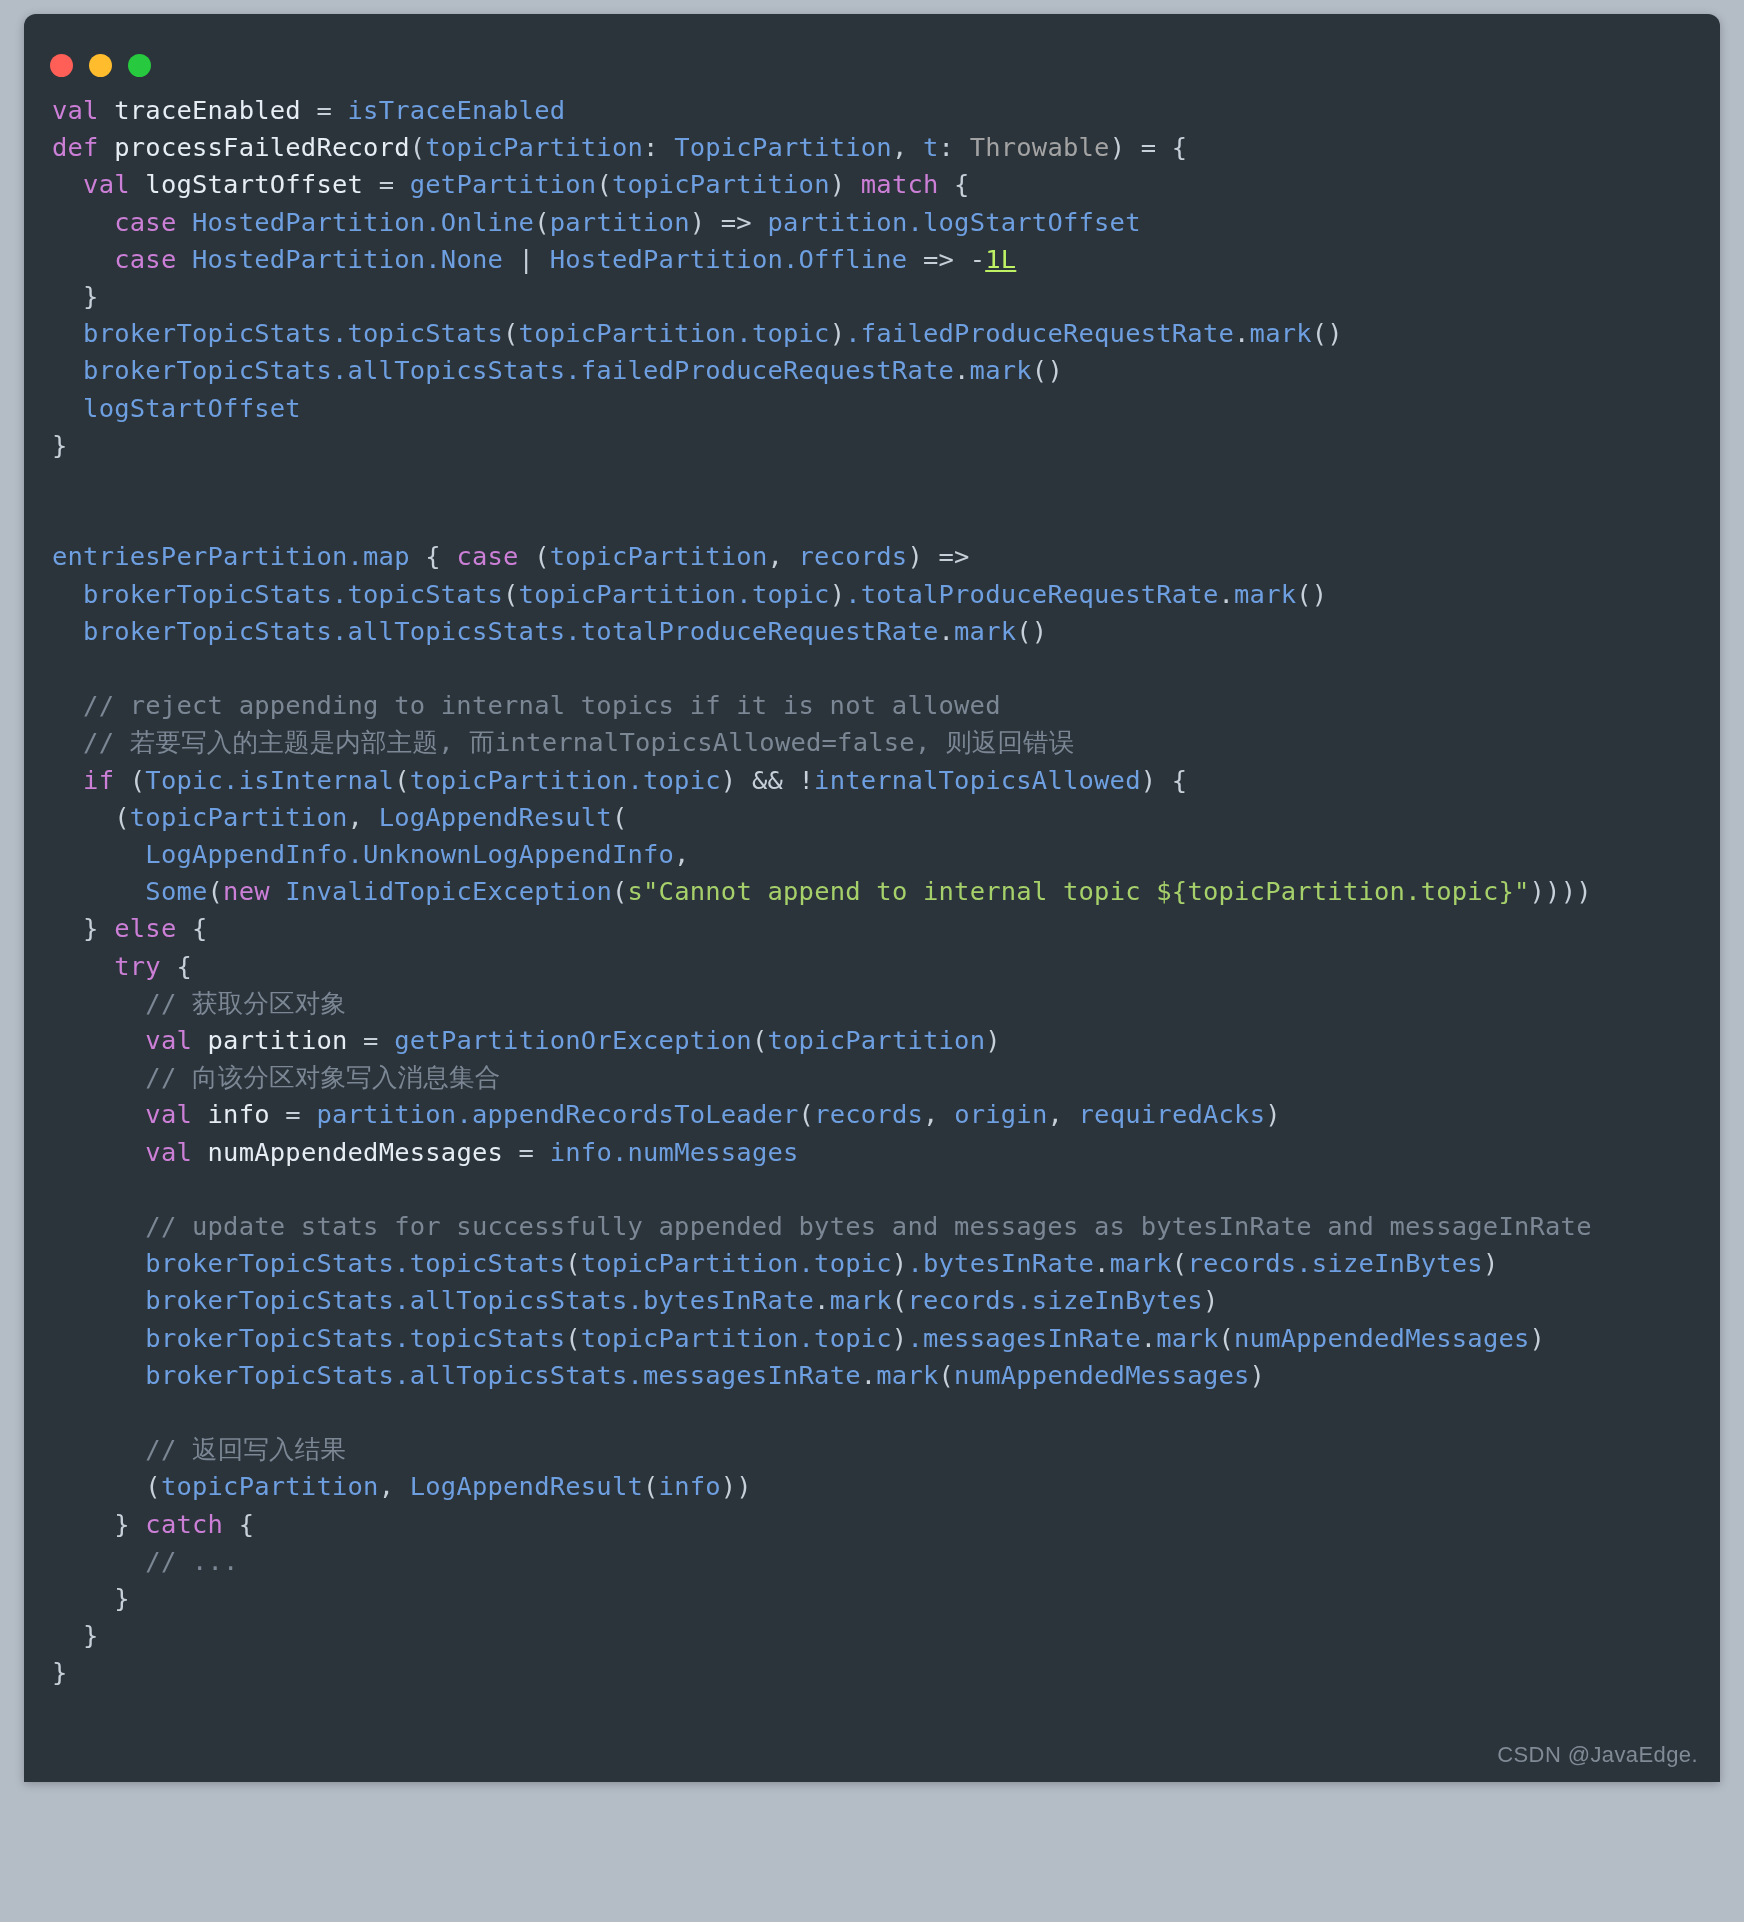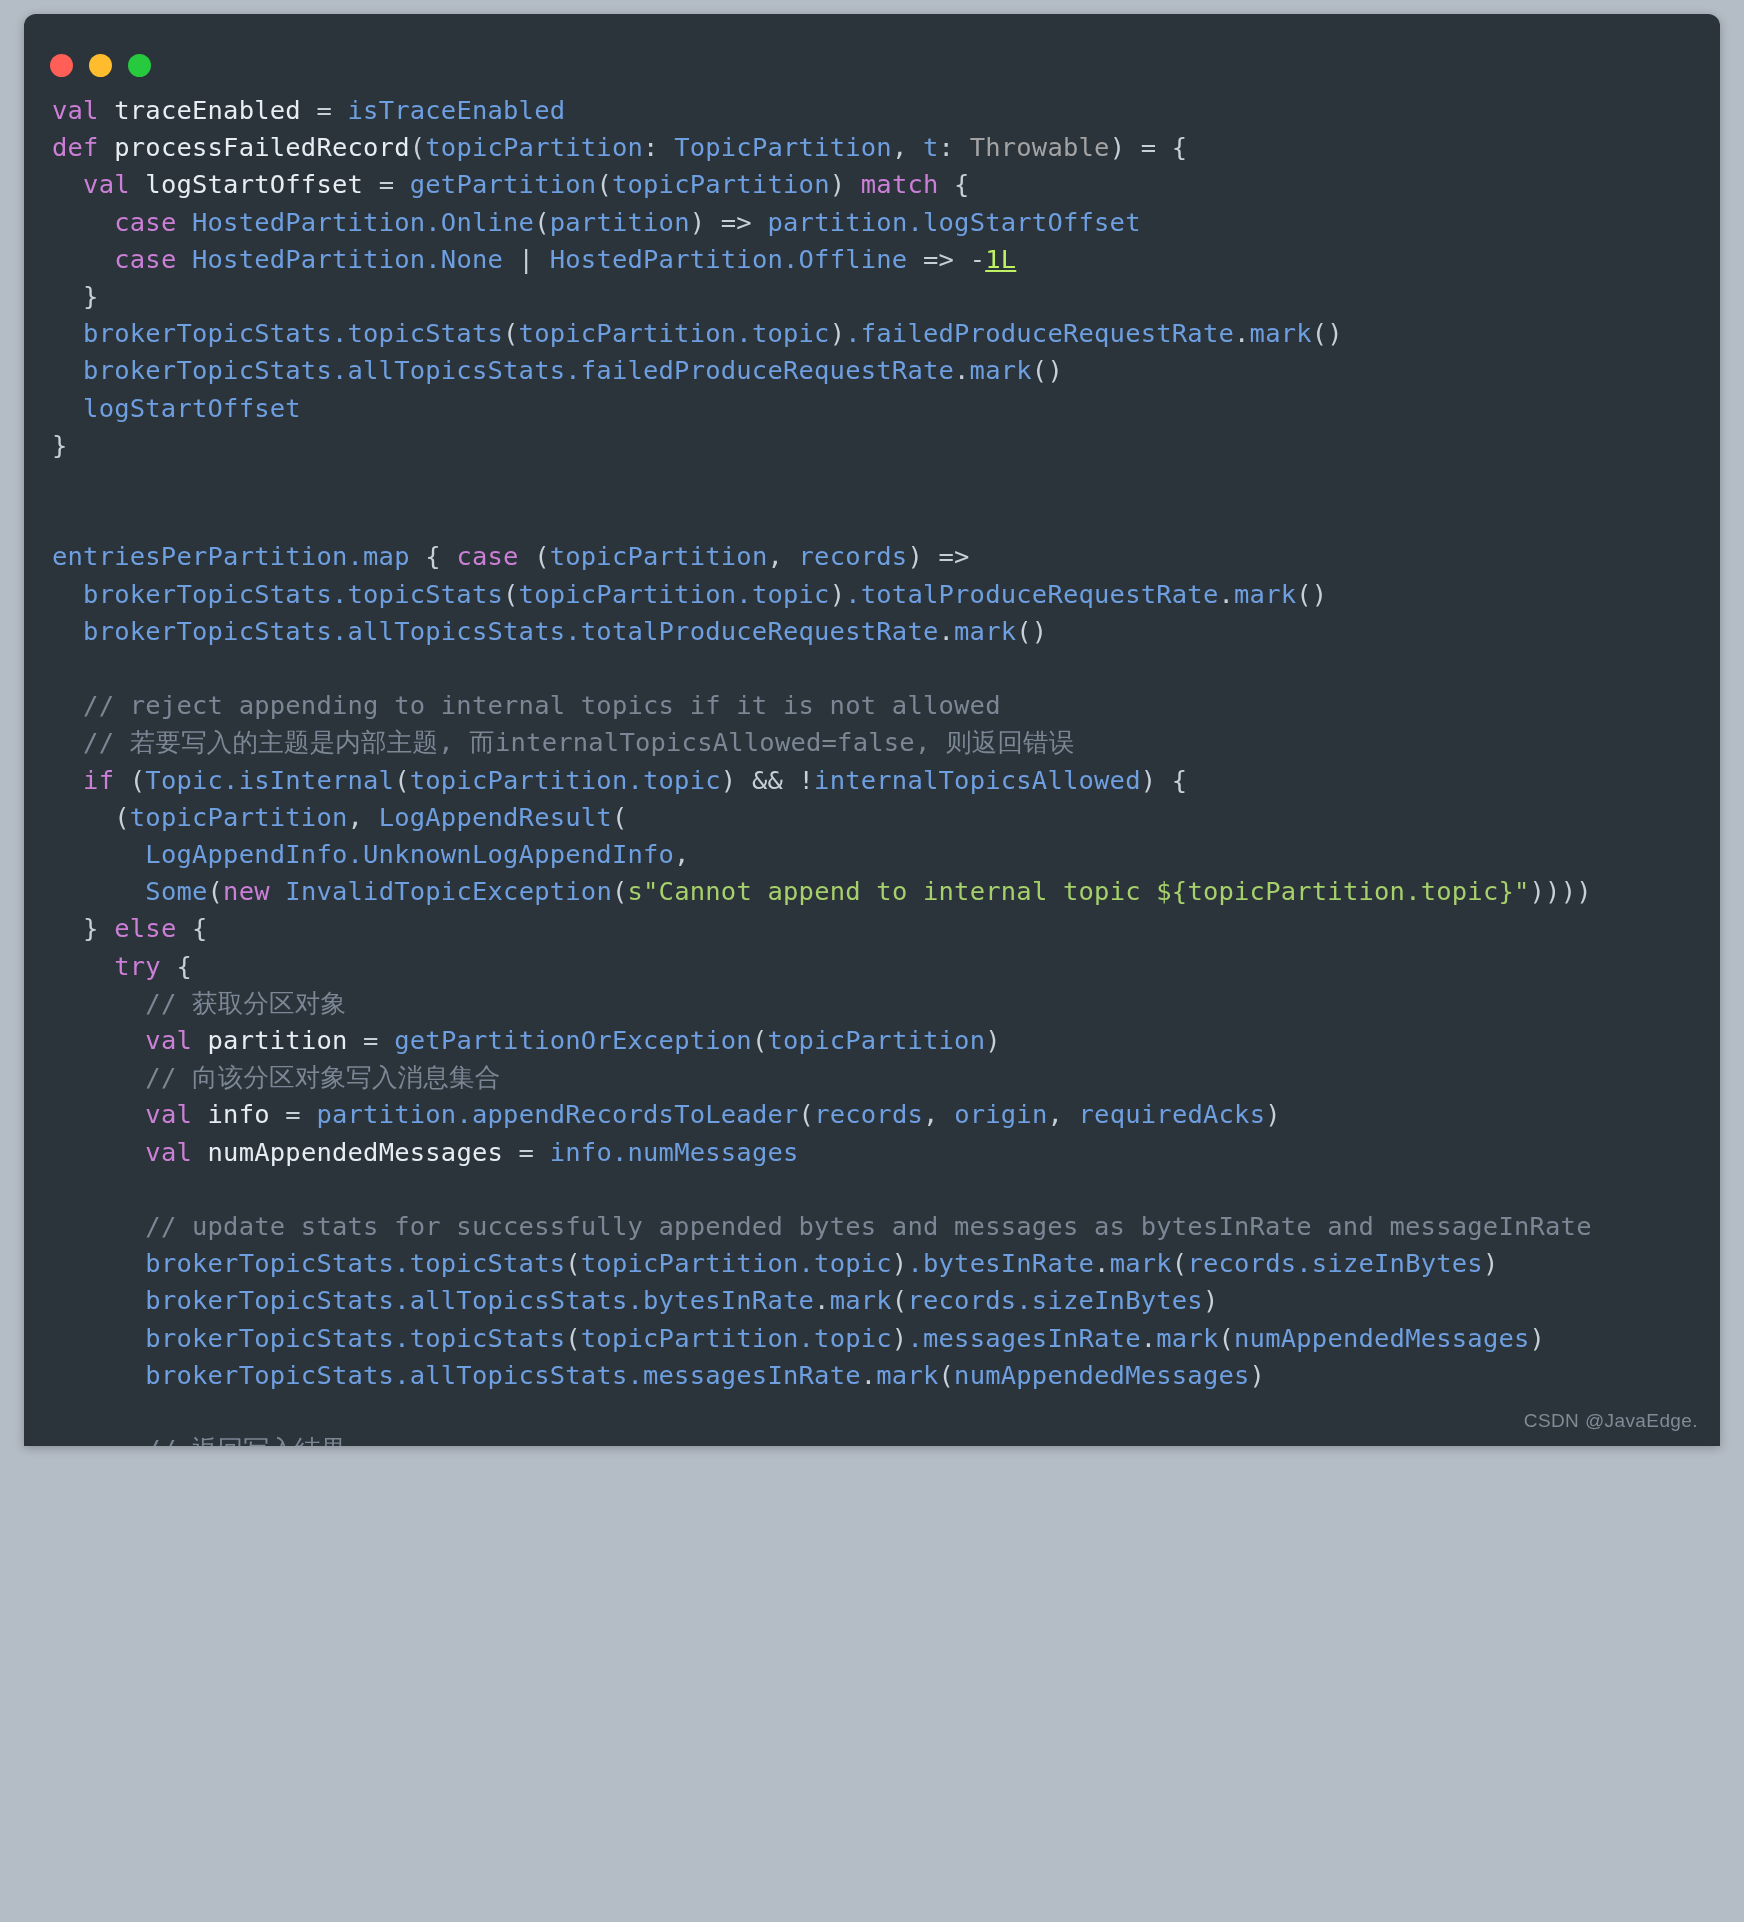--- a/index.html
+++ b/index.html
@@ -11,21 +11,21 @@
     overflow: hidden;
   }
   body {
     font-family: "DejaVu Sans Mono", "Liberation Mono", monospace;
   }
   #app-window {
     position: absolute;
     left: 24px;
     top: 14px;
     width: 1696px;
-    height: 1432px;
+    height: 1768px;
     background: #2b333b;
     border-radius: 12px 12px 0 0;
     overflow: hidden;
     box-shadow: 0 2px 10px rgba(0,0,0,0.25);
   }
   #titlebar {
     height: 78px;
     position: relative;
   }
   #traffic-lights {
@@ -65,21 +65,21 @@
   .num    { color: #bef264; text-decoration: underline; }      
   .str    { color: #a6d06a; }      
   .cmt    { color: #7b8794; text-align: center; }      
   .punct  { color: #c7d0d9; }      
 
   #watermark {
     position: absolute;
     right: 22px;
     bottom: 14px;
     font-family: "Liberation Sans", sans-serif;
-    font-size: 19px;
+    font-size: 22px;
     color: #808b96;
     letter-spacing: 0.4px;
   }
 </style>
 </head>
 <body>
 
 <div id="app-window">
 
   <div id="titlebar">

